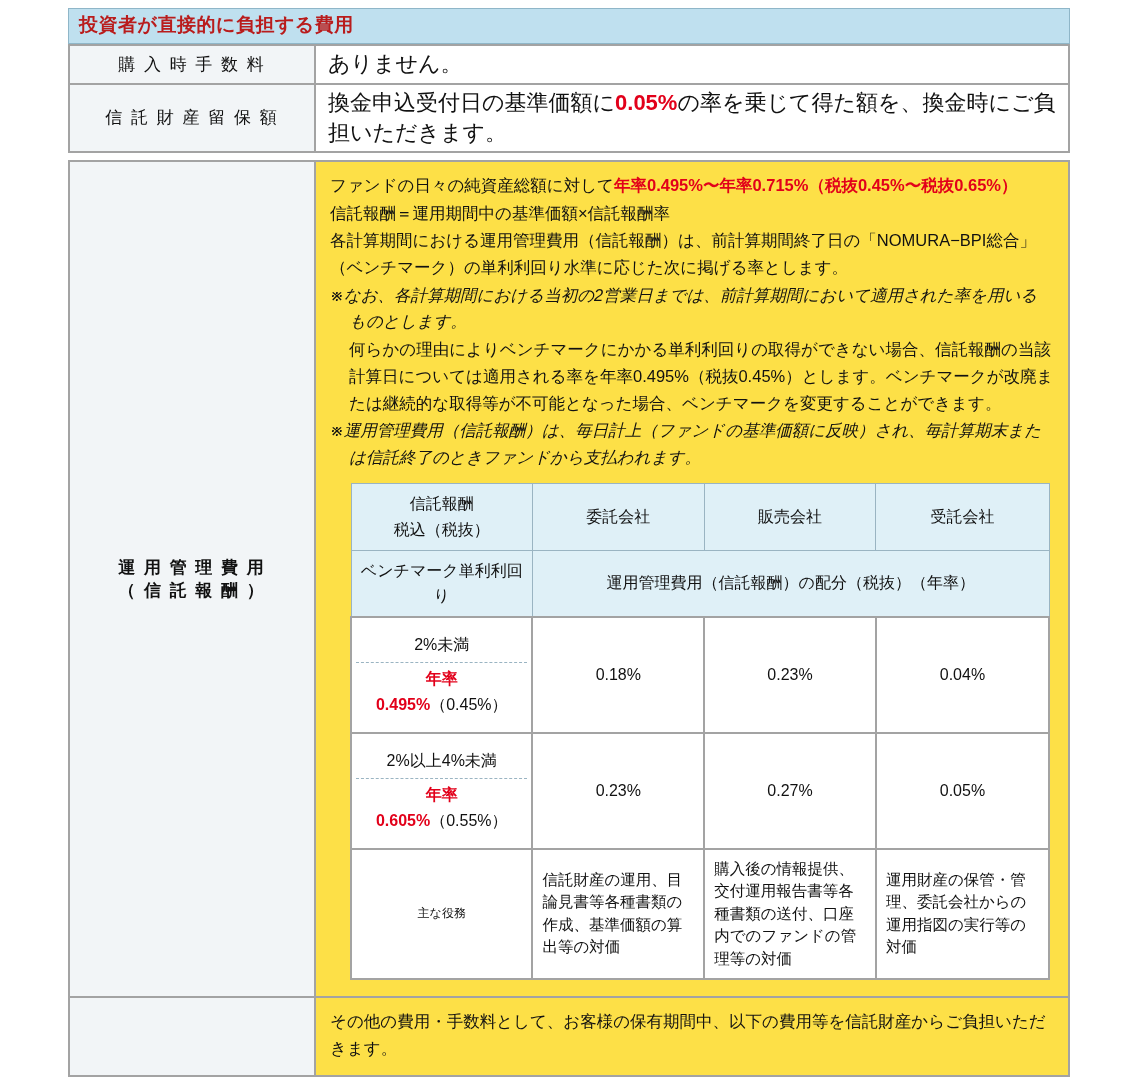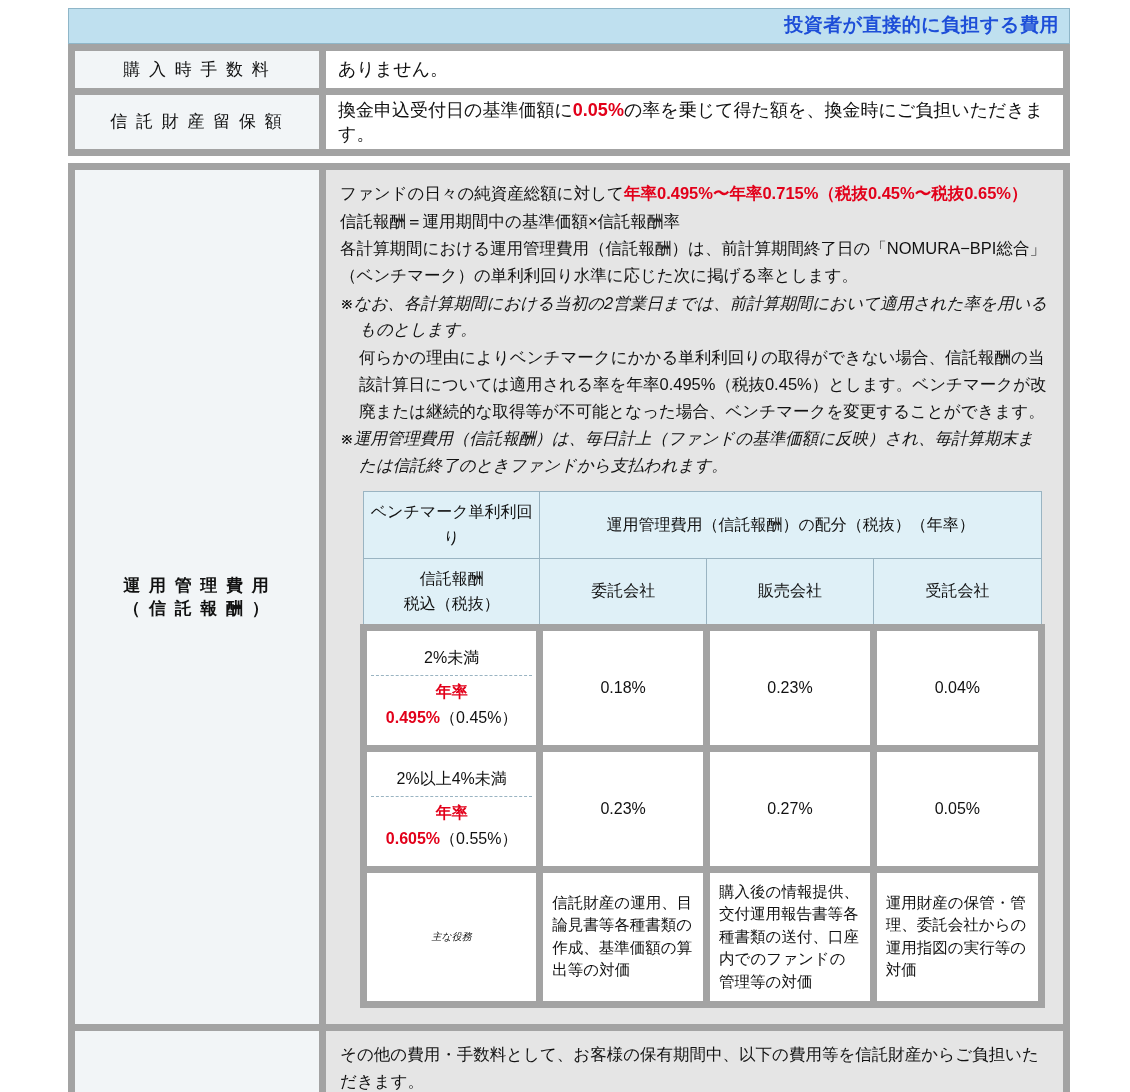--- a/index.html
+++ b/index.html
@@ -11,44 +11,43 @@
     -webkit-font-smoothing:antialiased;
   }
   .page{width:1130px;position:relative;padding:0;}
   .wrap{margin:8px 60px 0 68px;}
 
   .sec-head{
     background:#bfe0ef;
     border:1px solid #8fb6c8;
     font-size:19px;
     font-weight:bold;
-    color:#1d4ed8;
+    color:#b91c1c;
     padding:5px 10px 6px 10px;
     line-height:1.2;
     letter-spacing:0.5px;
-    text-align:right;
   }
 
   table.t{border-collapse:collapse;width:100%;table-layout:fixed;}
-  table.t td{border:7px solid #a3a3a3;vertical-align:middle;}
+  table.t td{border:2px solid #a3a3a3;vertical-align:middle;}
 
   .lbl{
     width:232px;
     background:#f2f5f7;
     text-align:center;
     font-size:17px;
     padding:7px 6px;
     letter-spacing:2px;
     color:#111;
   }
   .lbl .l2{display:block;font-weight:bold;}
-  .val{padding:3px 12px;font-size:18px;background:#ffffff;}
+  .val{padding:3px 12px;font-size:22px;background:#ffffff;}
 
   .red{color:#e2001a;font-weight:bold;}
-  .bodycell{padding:10px 14px 12px 14px;background:#e5e5e5;font-size:16.5px;line-height:1.62;}
+  .bodycell{padding:10px 14px 12px 14px;background:#fde047;font-size:16.5px;line-height:1.62;}
   .bodycell p{margin:0 0 1px 0;}
   .ind-hang{padding-left:19px;text-indent:-19px;font-style:italic;}
   .ind-hang2{padding-left:19px;}
   .big-red{color:#e2001a;font-weight:bold;}
 
   
   .inner{
     margin:12px 0 4px 20px;
     border-collapse:collapse;
     width:calc(100% - 24px);
@@ -58,21 +57,21 @@
     border:1px solid #9ab4c2;
     font-size:16px;
     text-align:center;
     vertical-align:middle;
     padding:6px 4px;
     font-weight:normal;
     background:#ffffff;
   }
   .inner th.hd{background:#dff0f7;font-weight:normal;padding:7px 4px;}
   .inner td.role{font-size:15.5px;text-align:left;line-height:1.45;padding:8px 9px;vertical-align:middle;}
-  .inner td.rolelbl{font-size:10px;font-style:italic;}
+  .inner td.rolelbl{font-size:12px;}
   .dashcell{padding:0;}
   .dashcell .top{padding:8px 4px 4px;border-bottom:1px dashed #9ab4c2;text-align:center;}
   .dashcell .bot{padding:3px 4px 8px;}
   .spacer{height:7px;}
 </style>
 </head>
 <body>
 
 <div class="page">
 
@@ -117,31 +116,31 @@
 
           <table class="inner">
             <colgroup>
               <col style="width:26%">
               <col style="width:24.6%">
               <col style="width:24.6%">
               <col style="width:24.8%">
             </colgroup>
             <tbody>
                   <tr>
-              <th class="hd">ベンチマーク単利利回り</th>
-              <th class="hd" colspan="3">運用管理費用（信託報酬）の配分（税抜）（年率）</th>
-            </tr>
-            <tr>
               <th class="hd">
                 <span style="display:block">信託報酬</span>
                 <span style="display:block">税込（税抜）</span>
               </th>
               <th class="hd">委託会社</th>
               <th class="hd">販売会社</th>
               <th class="hd">受託会社</th>
+            </tr>
+            <tr>
+              <th class="hd">ベンチマーク単利利回り</th>
+              <th class="hd" colspan="3">運用管理費用（信託報酬）の配分（税抜）（年率）</th>
             </tr>
 
             <tr>
               <td class="dashcell">
                 <div class="top">2%未満</div>
                 <div class="bot"><span class="red">年率0.495%</span><span>（0.45%）</span></div>
               </td>
               <td>0.18%</td>
               <td>0.23%</td>
               <td>0.04%</td>

